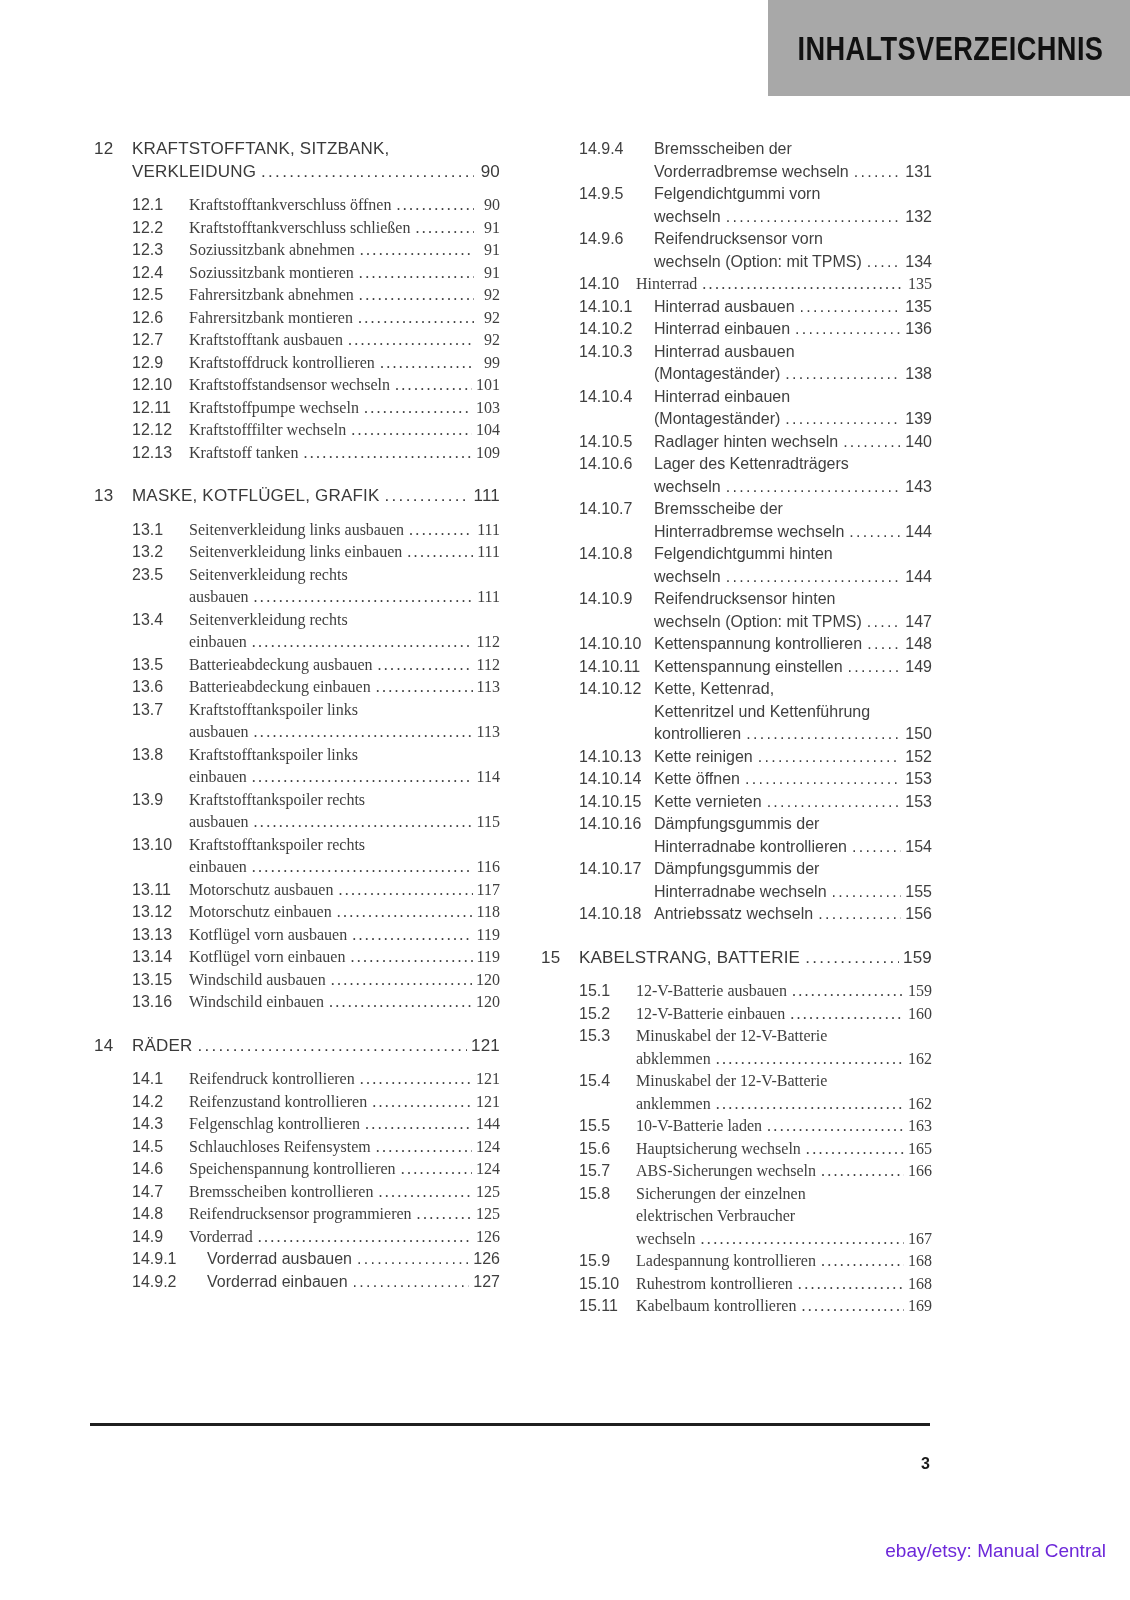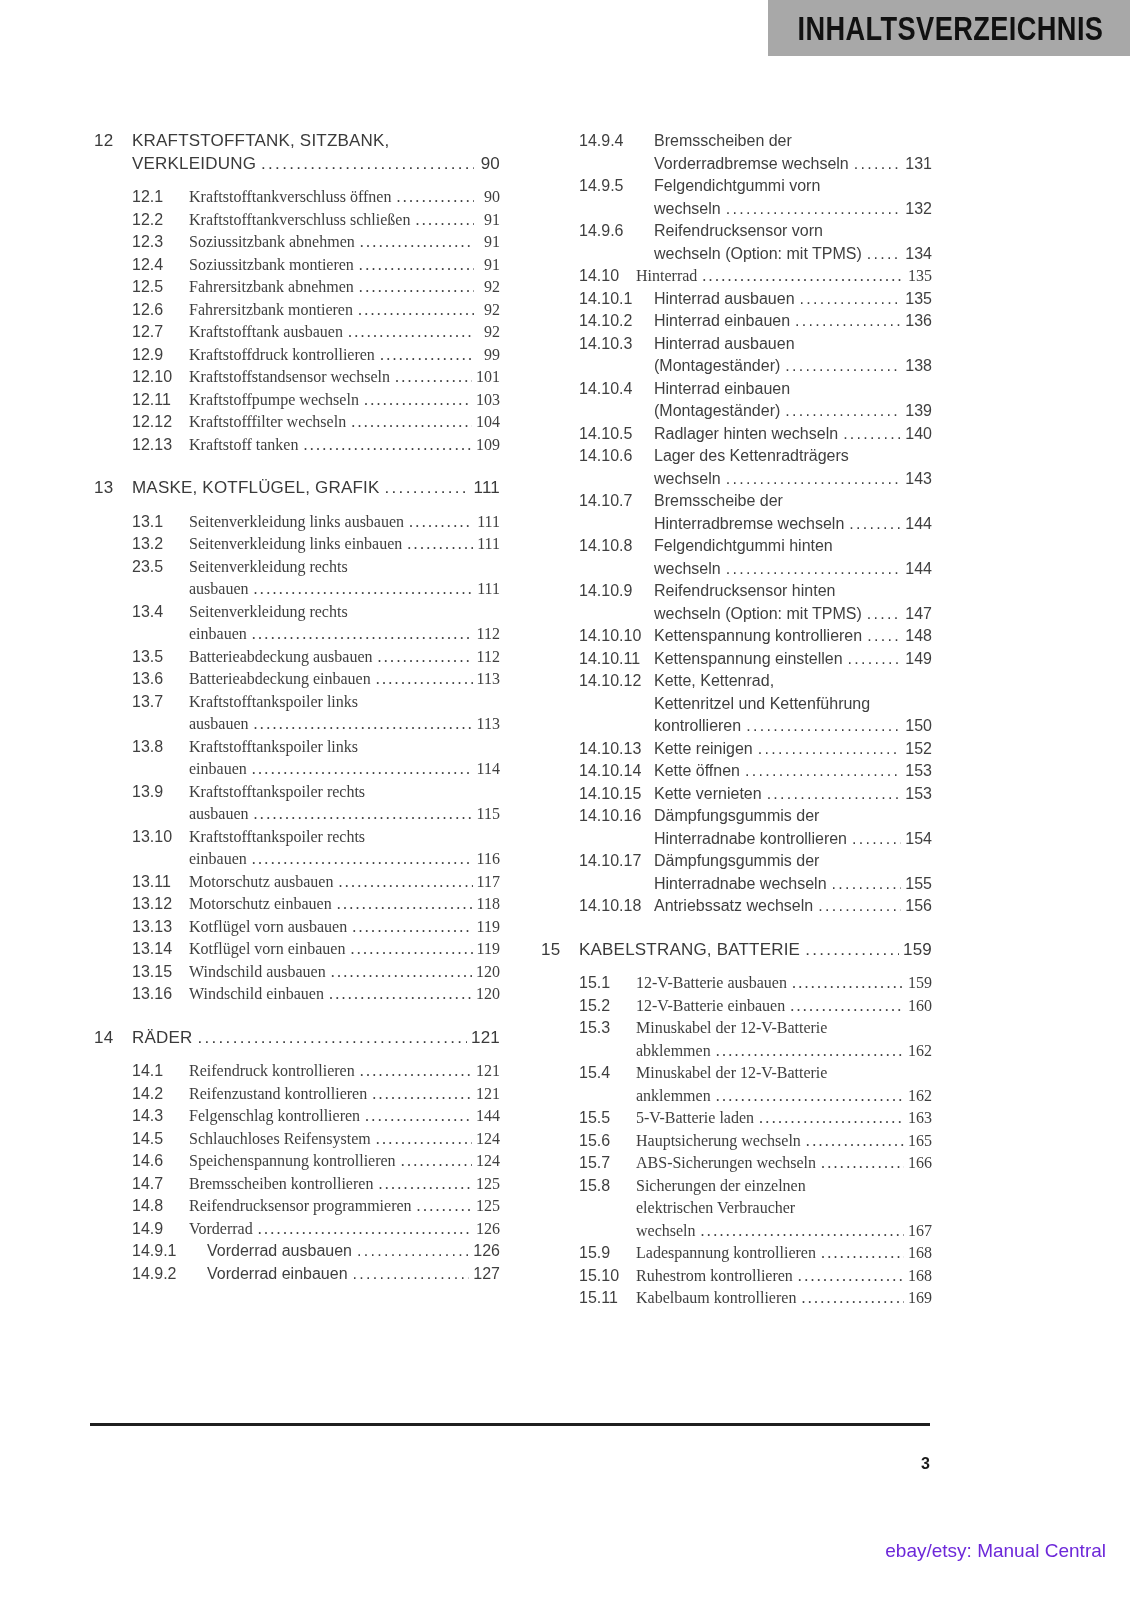--- a/index.html
+++ b/index.html
@@ -25,21 +25,21 @@
   }
   .doc-title.top { top: 2px; }
   .doc-title.bottom { top: 1540px; }
 
   
   .heading-box {
     position: absolute;
     top: 0;
     right: 0;
     width: 362px;
-    height: 56px;
+    height: 96px;
     background: #a8a8a8;
     display: flex;
     align-items: center;
     justify-content: flex-end;
     padding-right: 27px;
     box-sizing: border-box;
   }
   .heading-text {
     font-size: 34px;
     font-weight: 700;
@@ -63,21 +63,21 @@
   .entry { position: relative; }
   .entry .num { position: absolute; top: 0; }
 
   .lvl1 {
     margin-top: 21px;
     margin-bottom: 11px;
     font-size: 17px;
     letter-spacing: 0.2px;
     color: #3a3a3a;
   }
-  .toc-col .entry:first-child { margin-top: 0; }
+  .toc-col .entry:first-child { margin-top: 8px; }
   .lvl1 .num { left: 4px; }
   .lvl1 .lines { padding-left: 42px; }
 
   .lvl2 .num, .lvl3 .num { left: 42px; }
   .lvl2 .lines { padding-left: 99px; font-family: Liberation Serif, serif; }
   .lvl3 .lines { padding-left: 117px; }
 
   .tline { white-space: nowrap; }
   .tline.last { display: flex; align-items: baseline; }
   .ttext { white-space: nowrap; flex: 0 0 auto; }
@@ -828,21 +828,21 @@
             <span class="ttext">anklemmen</span>
             <span class="leader"></span>
             <span class="pg">162</span>
           </div>
         </div>
       </div>
       <div class="entry lvl2">
         <span class="num">15.5</span>
         <div class="lines">
           <div class="tline last">
-            <span class="ttext">5-V-Batterie laden</span>
+            <span class="ttext">10-V-Batterie laden</span>
             <span class="leader"></span>
             <span class="pg">163</span>
           </div>
         </div>
       </div>
       <div class="entry lvl2">
         <span class="num">15.6</span>
         <div class="lines">
           <div class="tline last">
             <span class="ttext">Hauptsicherung wechseln</span>

